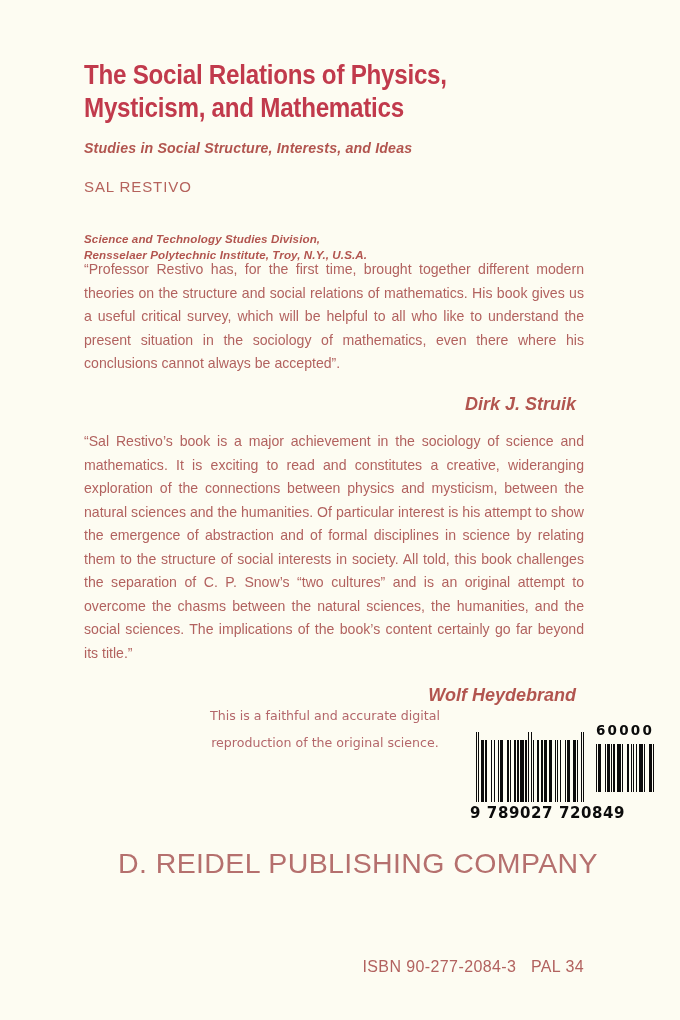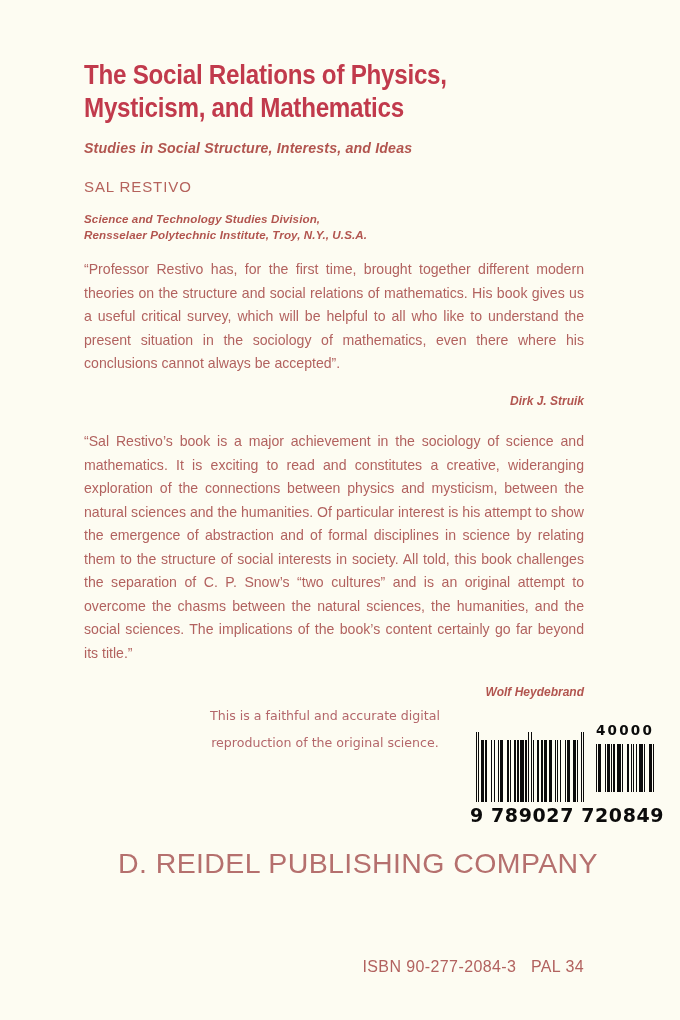--- a/index.html
+++ b/index.html
@@ -65,21 +65,21 @@
     margin: 0;
   }
   .author-affil {
     font-family: "Liberation Sans", sans-serif;
     font-style: italic;
     font-weight: bold;
     font-size: 11.6px;
     line-height: 15.5px;
     letter-spacing: 0.1px;
     color: #b2554f;
-    margin: 16px 0 0 0;
+    margin: 36px 0 0 0;
     white-space: pre-line;
   }
 
   
   .quote-block {
     position: absolute;
     left: 84px;
     width: 500px;
   }
   #quote-1 { top: 258px; }
@@ -91,24 +91,24 @@
     line-height: 23.5px;
     color: #b2625f;
     text-align: justify;
     text-justify: inter-word;
     margin: 0;
   }
   .quote-attrib {
     font-family: "Liberation Sans", sans-serif;
     font-style: italic;
     font-weight: bold;
-    font-size: 12px;
+    font-size: 18px;
     color: #b2554f;
     text-align: right;
-    margin: 18px 0 0 0;
+    margin: 18px 8px 0 0;
   }
   #quote-2 .quote-attrib { margin-top: 20px; }
 
   
   .repro-note {
     position: absolute;
     left: 145px;
     top: 702px;
     width: 360px;
     text-align: center;
@@ -157,21 +157,21 @@
   .gap.g2 { width: 2.7px; }
   .gap.g3 { width: 4.05px; }
 
   .barcode-digits {
     position: absolute;
     left: 2px;
     top: 86px;
     width: 120px;
     font-family: "DejaVu Sans", sans-serif;
     font-weight: bold;
-    font-size: 19px;
+    font-size: 15px;
     letter-spacing: 0.6px;
     color: #0b0b0b;
     white-space: pre;
   }
   .addon-digits {
     position: absolute;
     left: 126px;
     top: 4px;
     width: 62px;
     text-align: center;
@@ -337,21 +337,21 @@
         <span class="gap g2"></span>
         <span class="bar w3"></span>
         <span class="gap g1"></span>
         <span class="bar w1"></span>
         <span class="gap g3"></span>
         <span class="bar w2"></span>
         <span class="gap g1"></span>
         <span class="bar w1"></span>
       </div>
     <div class="barcode-digits">9 789027 720849</div>
-    <div class="addon-digits">40000</div>
+    <div class="addon-digits">60000</div>
   </div>
 
   <div class="publisher-block">
     <p class="publisher-name">D. REIDEL PUBLISHING COMPANY</p>
   </div>
 
   <div class="isbn-line">ISBN 90-277-2084-3   PAL 34</div>
 
 </div>
 

